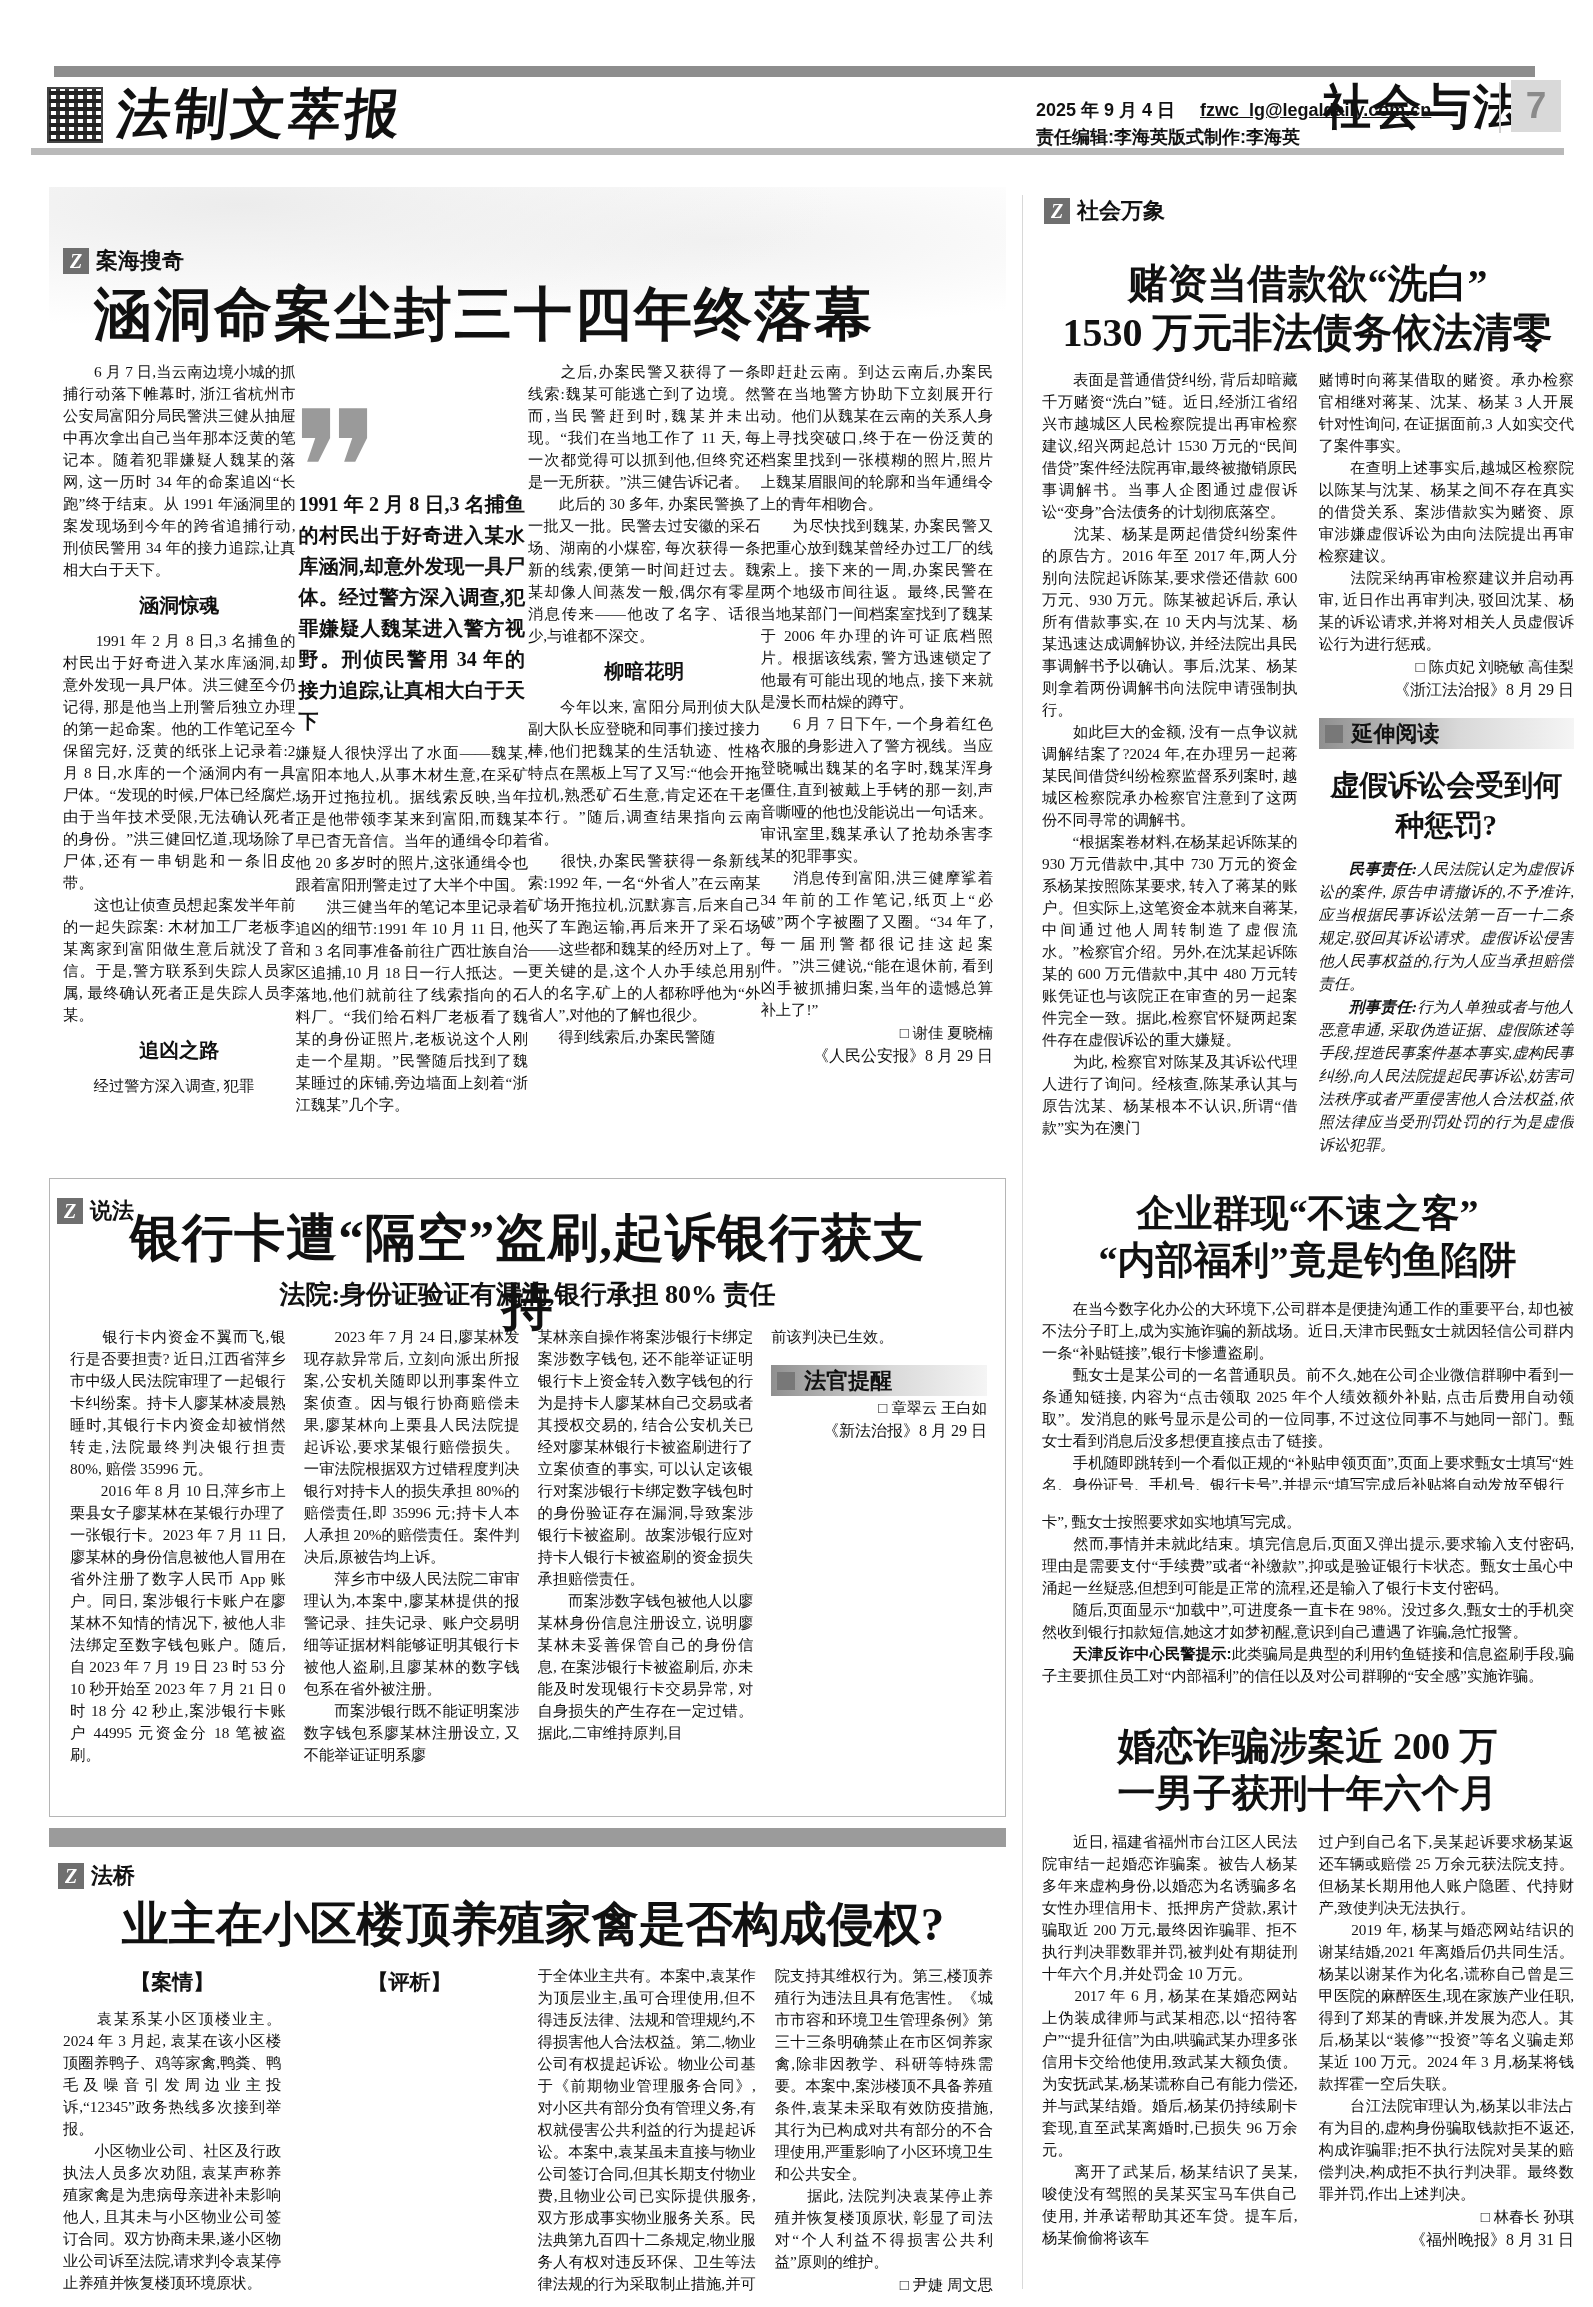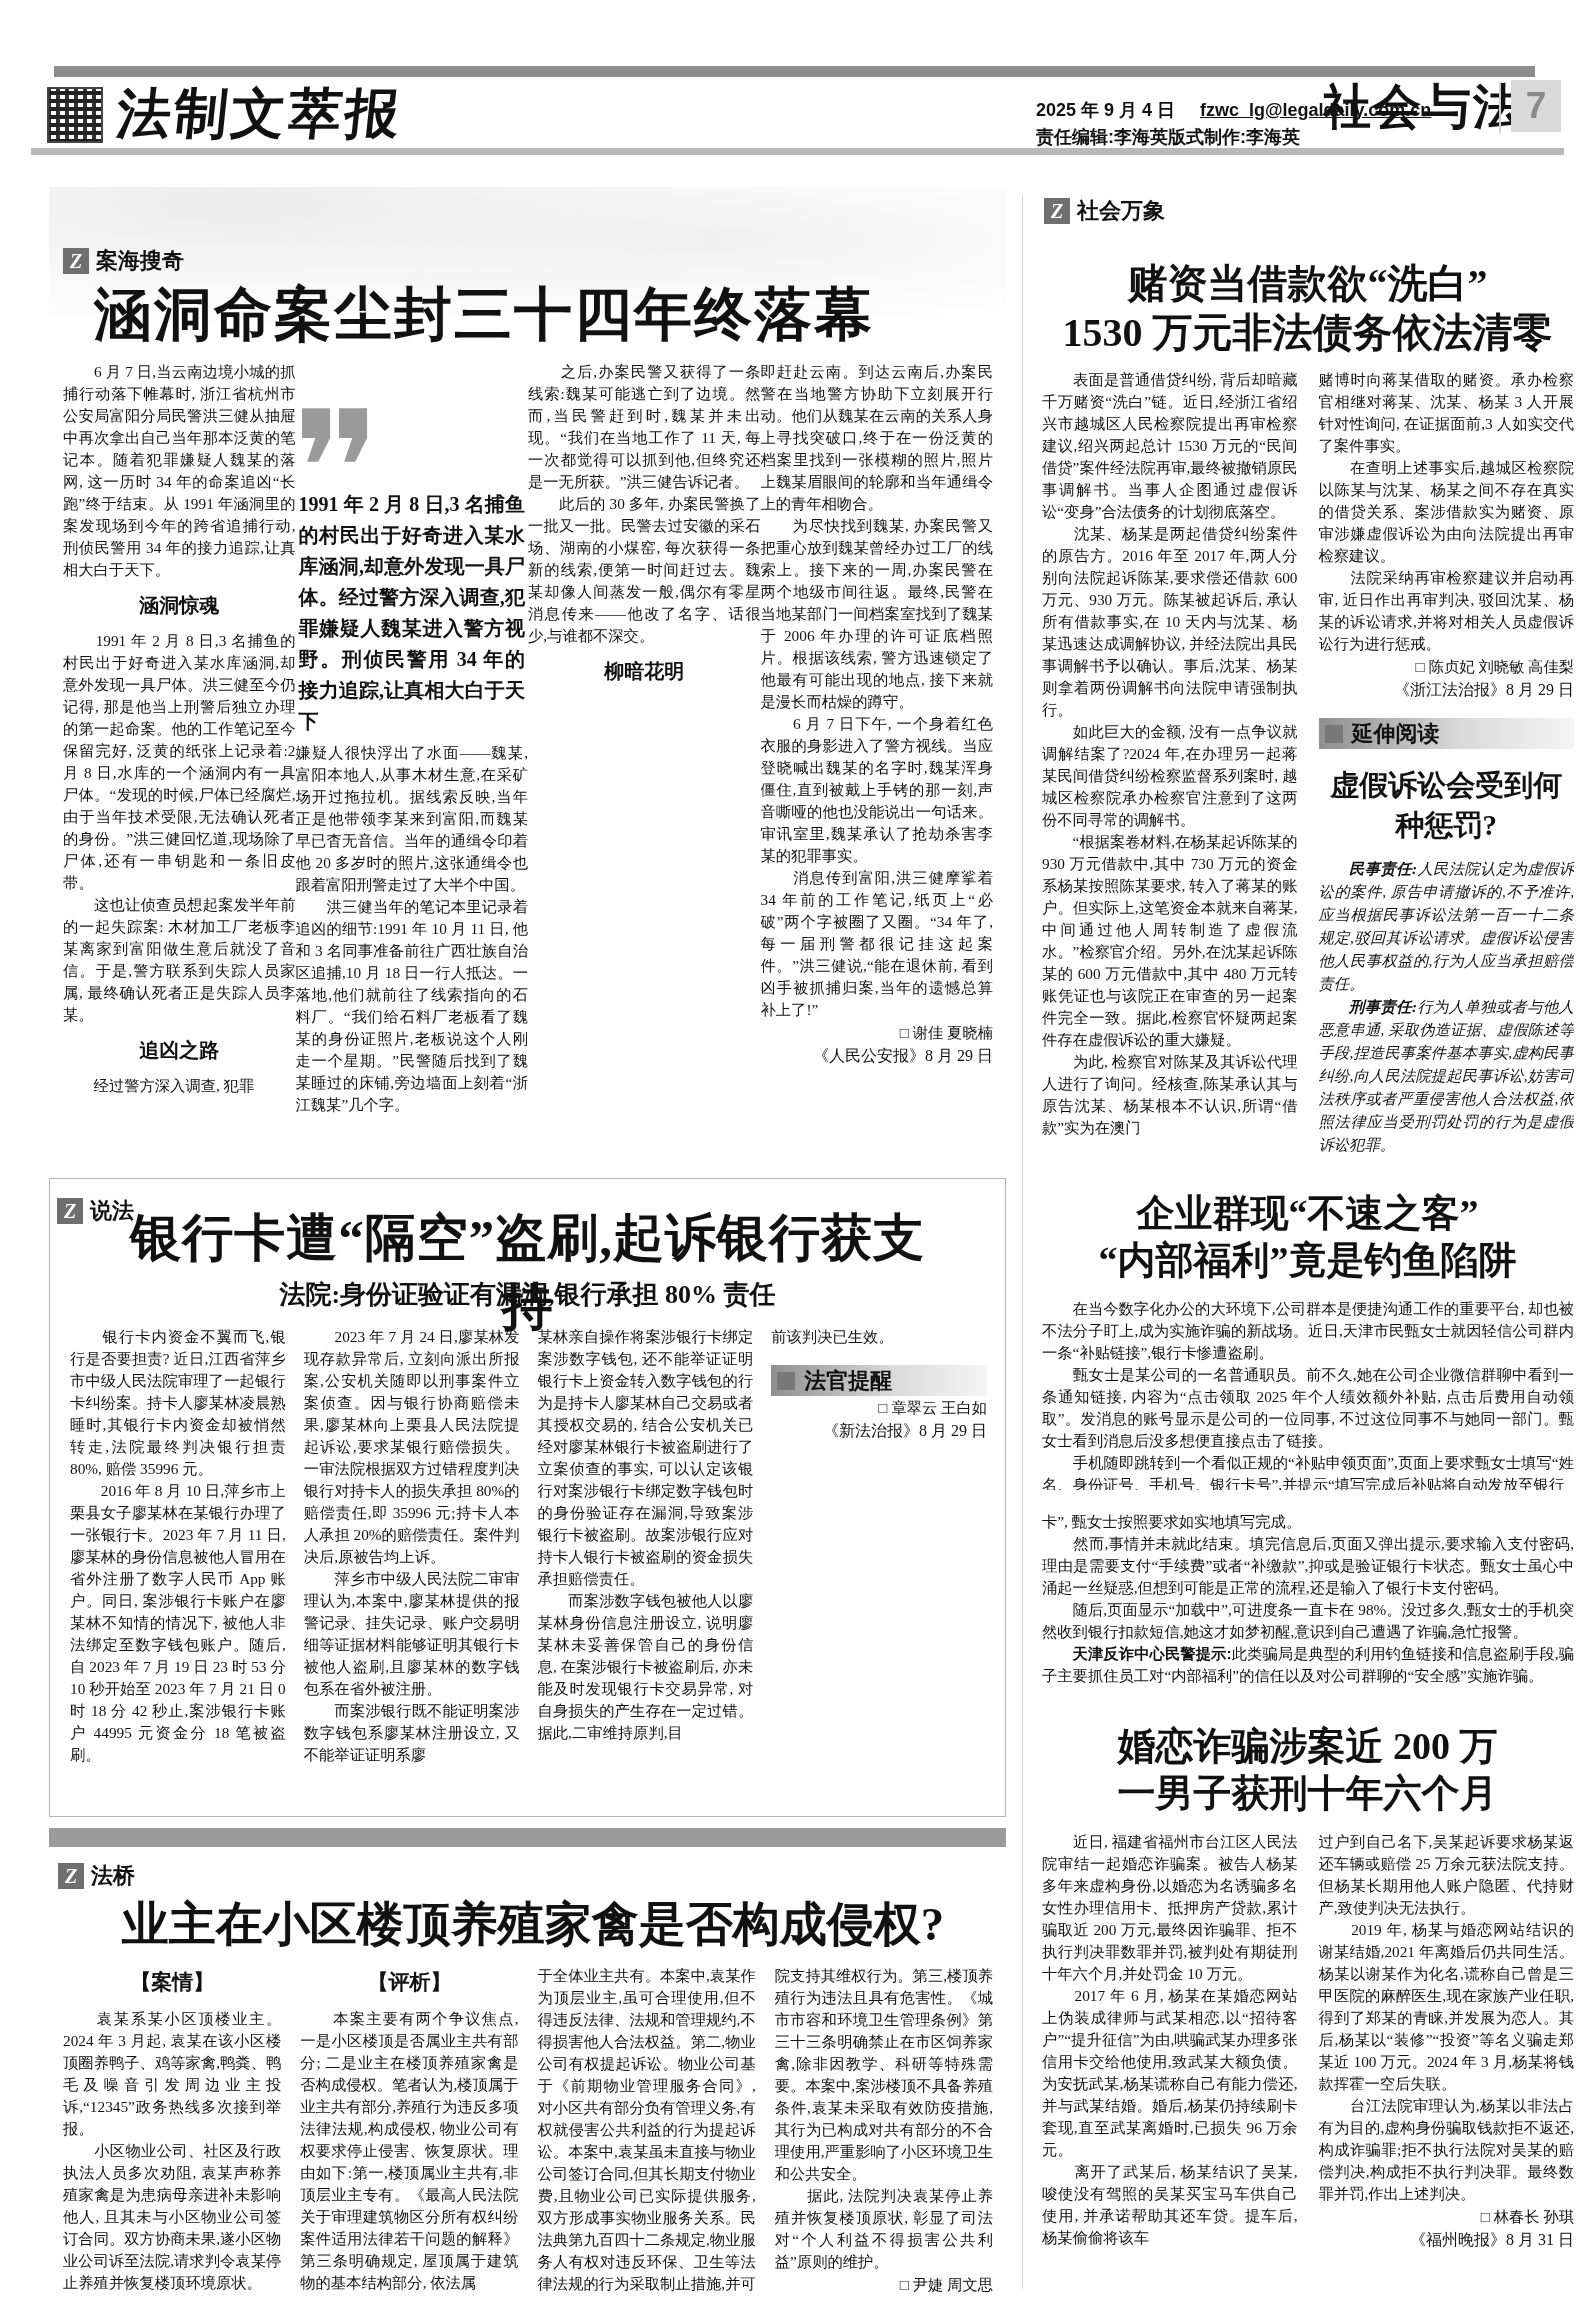--- a/index.html
+++ b/index.html
@@ -155,20 +155,23 @@
         </svg>
         <p class="quote-txt">1991 年 2 月 8 日,3 名捕鱼的村民出于好奇进入某水库涵洞,却意外发现一具尸体。经过警方深入调查,犯罪嫌疑人魏某进入警方视野。刑侦民警用 34 年的接力追踪,让真相大白于天下</p>
       </div>
       <p class="body-txt">嫌疑人很快浮出了水面——魏某,富阳本地人,从事木材生意,在采矿场开过拖拉机。据线索反映,当年正是他带领李某来到富阳,而魏某早已杳无音信。当年的通缉令印着他 20 多岁时的照片,这张通缉令也跟着富阳刑警走过了大半个中国。
 　　洪三健当年的笔记本里记录着追凶的细节:1991 年 10 月 11 日, 他和 3 名同事准备前往广西壮族自治区追捕,10 月 18 日一行人抵达。一落地,他们就前往了线索指向的石料厂。“我们给石料厂老板看了魏某的身份证照片,老板说这个人刚走一个星期。”民警随后找到了魏某睡过的床铺,旁边墙面上刻着“浙江魏某”几个字。</p>
     </div>
     <div class="col">
       <p class="body-txt">　　之后,办案民警又获得了一条线索:魏某可能逃亡到了边境。然而,当民警赶到时,魏某并未出现。“我们在当地工作了 11 天, 每一次都觉得可以抓到他,但终究还是一无所获。”洪三健告诉记者。
 　　此后的 30 多年, 办案民警换了一批又一批。民警去过安徽的采石场、湖南的小煤窑, 每次获得一条新的线索,便第一时间赶过去。魏某却像人间蒸发一般,偶尔有零星消息传来——他改了名字、话很少,与谁都不深交。</p>
       <h4 class="subhead">柳暗花明</h4>
+      <p class="body-txt">　　今年以来, 富阳分局刑侦大队副大队长应登晓和同事们接过接力棒,他们把魏某的生活轨迹、性格特点在黑板上写了又写:“他会开拖拉机,熟悉矿石生意,肯定还在干老本行。”随后,调查结果指向云南省。
+　　很快,办案民警获得一条新线索:1992 年, 一名“外省人”在云南某矿场开拖拉机,沉默寡言,后来自己买了车跑运输,再后来开了采石场——这些都和魏某的经历对上了。更关键的是,这个人办手续总用别人的名字,矿上的人都称呼他为“外省人”,对他的了解也很少。
+　　得到线索后,办案民警随</p>
     </div>
     <div class="col">
       <p class="body-txt">即赶赴云南。到达云南后,办案民警在当地警方协助下立刻展开行动。他们从魏某在云南的关系人身上寻找突破口,终于在一份泛黄的档案里找到一张模糊的照片,照片上魏某眉眼间的轮廓和当年通缉令上的青年相吻合。
 　　为尽快找到魏某, 办案民警又把重心放到魏某曾经办过工厂的线索上。接下来的一周,办案民警在两个地级市间往返。最终,民警在当地某部门一间档案室找到了魏某于 2006 年办理的许可证底档照片。根据该线索, 警方迅速锁定了他最有可能出现的地点, 接下来就是漫长而枯燥的蹲守。
 　　6 月 7 日下午, 一个身着红色衣服的身影进入了警方视线。当应登晓喊出魏某的名字时,魏某浑身僵住,直到被戴上手铐的那一刻,声音嘶哑的他也没能说出一句话来。审讯室里,魏某承认了抢劫杀害李某的犯罪事实。
 　　消息传到富阳,洪三健摩挲着 34 年前的工作笔记,纸页上“必破”两个字被圈了又圈。“34 年了,每一届刑警都很记挂这起案件。”洪三健说,“能在退休前, 看到凶手被抓捕归案,当年的遗憾总算补上了!”</p>
       <p class="byline">□ 谢佳 夏晓楠</p>
       <p class="source">《人民公安报》8 月 29 日</p>
     </div>
   </div>
@@ -280,21 +283,20 @@
   </div>
   <h1 class="abs faqiao-headline">业主在小区楼顶养殖家禽是否构成侵权?</h1>
   <div class="abs cols faqiao-cols">
     <div class="col">
       <h4 class="fq-sub">【案情】</h4>
       <p class="body-txt">　　袁某系某小区顶楼业主。2024 年 3 月起, 袁某在该小区楼顶圈养鸭子、鸡等家禽,鸭粪、鸭毛及噪音引发周边业主投诉,“12345”政务热线多次接到举报。
 　　小区物业公司、社区及行政执法人员多次劝阻, 袁某声称养殖家禽是为患病母亲进补未影响他人, 且其未与小区物业公司签订合同。双方协商未果,遂小区物业公司诉至法院,请求判令袁某停止养殖并恢复楼顶环境原状。</p>
     </div>
     <div class="col">
       <h4 class="fq-sub">【评析】</h4>
-      <p class="body-txt">　　本案主要有两个争议焦点, 一是小区楼顶是否属业主共有部分; 二是业主在楼顶养殖家禽是否构成侵权。笔者认为,楼顶属于业主共有部分,养殖行为违反多项法律法规,构成侵权, 物业公司有权要求停止侵害、恢复原状。理由如下:第一,楼顶属业主共有,非顶层业主专有。《最高人民法院关于审理建筑物区分所有权纠纷案件适用法律若干问题的解释》第三条明确规定, 屋顶属于建筑物的基本结构部分, 依法属</p>
     </div>
     <div class="col">
       <p class="body-txt">于全体业主共有。本案中,袁某作为顶层业主,虽可合理使用,但不得违反法律、法规和管理规约,不得损害他人合法权益。第二,物业公司有权提起诉讼。物业公司基于《前期物业管理服务合同》, 对小区共有部分负有管理义务,有权就侵害公共利益的行为提起诉讼。本案中,袁某虽未直接与物业公司签订合同,但其长期支付物业费,且物业公司已实际提供服务,双方形成事实物业服务关系。民法典第九百四十二条规定,物业服务人有权对违反环保、卫生等法律法规的行为采取制止措施,并可诉请法</p>
     </div>
     <div class="col">
       <p class="body-txt">院支持其维权行为。第三,楼顶养殖行为违法且具有危害性。《城市市容和环境卫生管理条例》第三十三条明确禁止在市区饲养家禽,除非因教学、科研等特殊需要。本案中,案涉楼顶不具备养殖条件,袁某未采取有效防疫措施,其行为已构成对共有部分的不合理使用,严重影响了小区环境卫生和公共安全。
 　　据此, 法院判决袁某停止养殖并恢复楼顶原状, 彰显了司法对“个人利益不得损害公共利益”原则的维护。</p>
       <p class="byline">□ 尹婕 周文思</p>
 
     </div>

